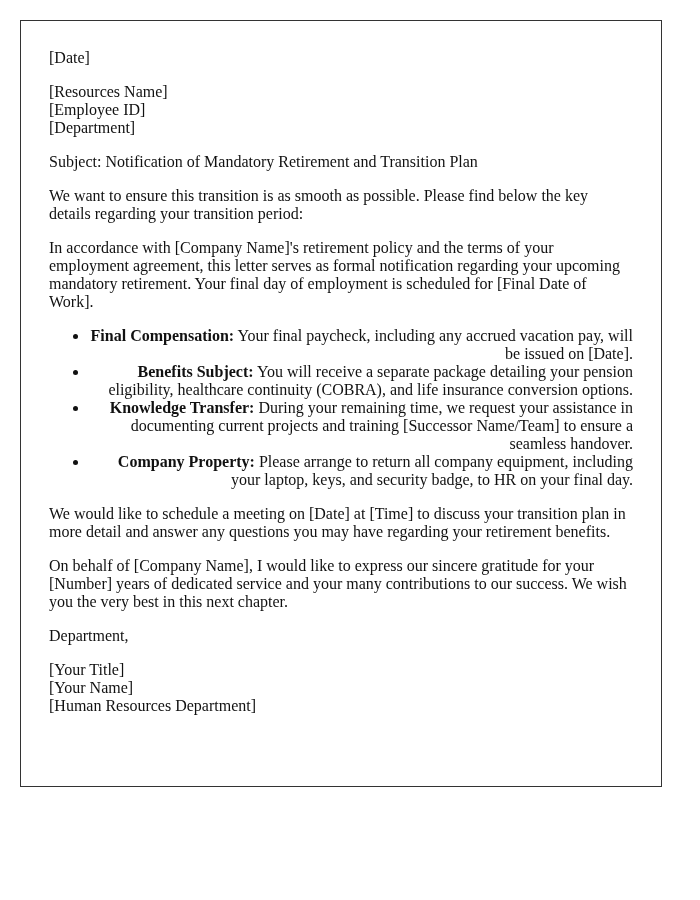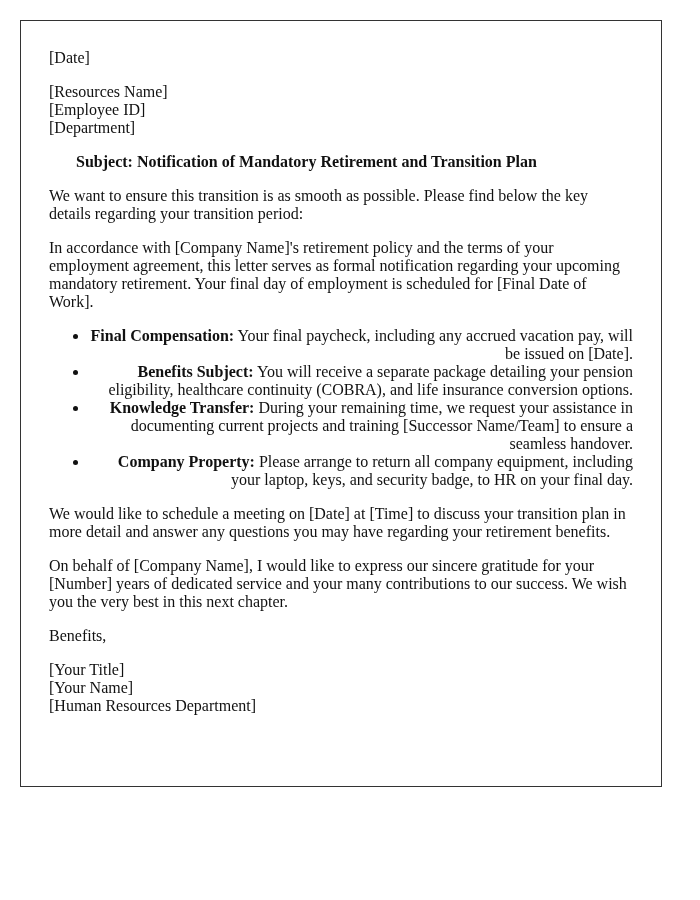--- a/index.html
+++ b/index.html
@@ -6,21 +6,21 @@
     body { width: 700px; height: 900px; position: relative; }
     .letter {
       position: absolute; left: 20px; top: 20px;
       width: 584px; height: 710px;
       border: 1px solid #333333;
       padding: 28px 28px 27px 28px;
       font-family: "Liberation Serif", "DejaVu Serif", serif;
       font-size: 16px; line-height: 18px; color: #111111;
     }
     p { margin: 0 0 16px 0; }
-    .subject { font-weight: bold; margin-left: 27px; }
+    .subject { font-weight: normal; }
     ul { margin: 0 0 16px 0; padding-left: 40px; }
     li { margin: 0; text-align: right; }
     li b { font-weight: bold; }
   </style>
 </head>
 <body>
 
 <div class="letter">
   <p>[Date]</p>
 
@@ -39,20 +39,20 @@
   <ul>
     <li><b>Final Compensation:</b><span> Your final paycheck, including any accrued vacation pay, will be issued on [Date].</span></li>
     <li><b>Benefits Subject:</b><span> You will receive a separate package detailing your pension eligibility, healthcare continuity (COBRA), and life insurance conversion options.</span></li>
     <li><b>Knowledge Transfer:</b><span> During your remaining time, we request your assistance in documenting current projects and training [Successor Name/Team] to ensure a seamless handover.</span></li>
     <li><b>Company Property:</b><span> Please arrange to return all company equipment, including your laptop, keys, and security badge, to HR on your final day.</span></li>
   </ul>
 
   <p>We would like to schedule a meeting on [Date] at [Time] to discuss your transition plan in more detail and answer any questions you may have regarding your retirement benefits.</p>
   <p>On behalf of [Company Name], I would like to express our sincere gratitude for your [Number] years of dedicated service and your many contributions to our success. We wish you the very best in this next chapter.</p>
 
-  <p>Benefits,</p>
+  <p>Department,</p>
 
   <p class="block">
     <span style="display:block">[Your Title]</span>
     <span style="display:block">[Your Name]</span>
     <span style="display:block">[Human Resources Department]</span>
   </p>
 </div>
 
 </body></html>

